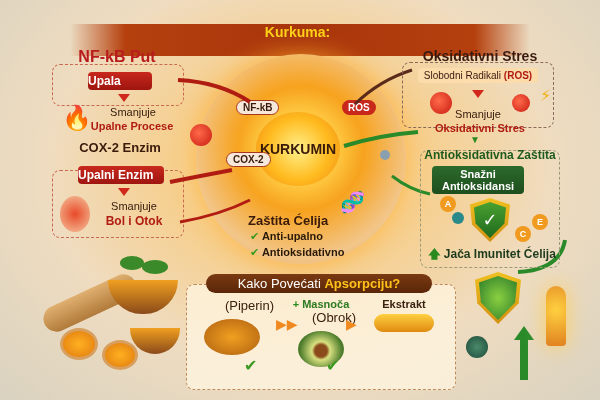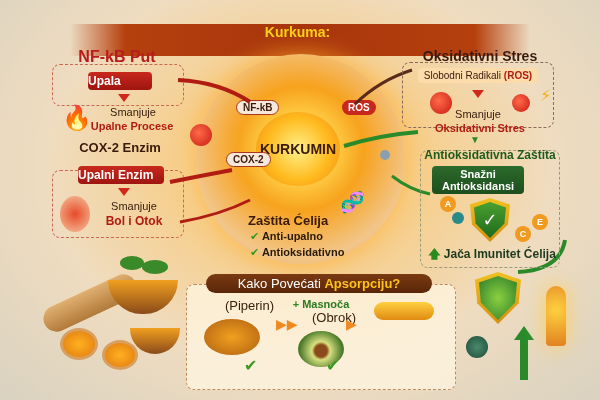--- a/index.html
+++ b/index.html
@@ -130,16 +130,17 @@
   <div style="margin:6px auto 0;width:56px;height:36px;border-radius:50%;background:radial-gradient(#f0a020,#b06010)"></div>
 </div>
 <div class="abs" style="left:276px;top:316px;color:#f08a20;font-size:14px">▶▶</div>
 <div class="abs" style="left:286px;top:298px;width:70px">
   <div class="food"><span class="plus-green">+</span> <span style="color:#2a7a20">Masnoča</span></div>
   <div class="food-sub">(Obrok)</div>
   <div style="margin:6px auto 0;width:46px;height:36px;border-radius:50%;background:radial-gradient(circle at 50% 55%,#8a4a1a 20%,#d8e080 30%,#4a7a2a 70%)"></div>
 </div>
 <div class="abs" style="left:346px;top:316px;color:#f08a20;font-size:14px">▶</div>
 <div class="abs" style="left:354px;top:298px;width:100px">
+  <div class="food">Ekstrakt</div>
   <div style="margin:4px auto 0;width:60px;height:18px;border-radius:9px;background:linear-gradient(#ffd040,#e08a10)"></div>
 </div>
 <div class="abs check" style="left:244px;top:356px;font-size:16px">✔</div>
 <div class="abs check" style="left:326px;top:356px;font-size:16px">✔</div>
 
 </body></html>

